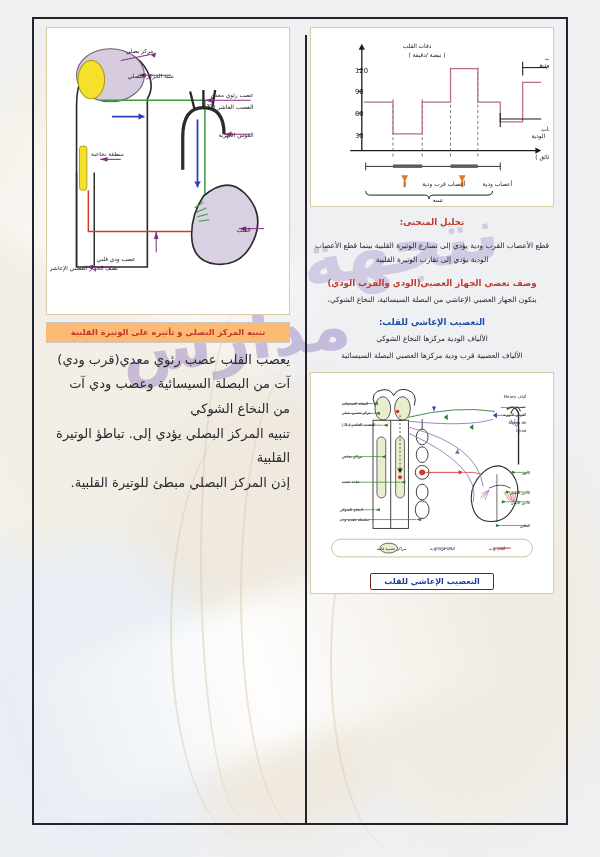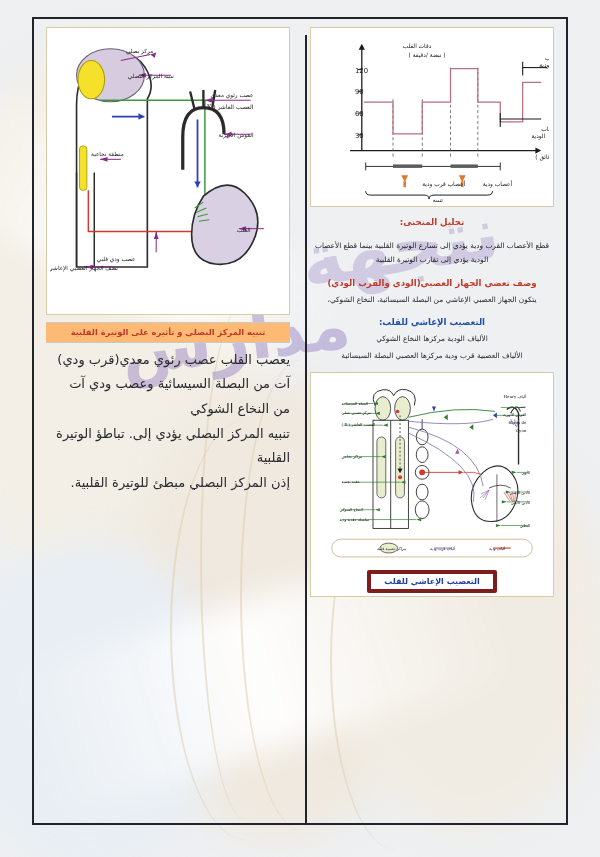--- a/index.html
+++ b/index.html
@@ -57,21 +57,21 @@
   .sec-body{font-size:7.4px;color:#26262c;line-height:1.95;text-align:center;}
   .sec-body p{margin:0 0 2px 0;}
 
   
   .chart-card{background:#fff;border:1px solid #d8cba8;padding:4px;box-sizing:border-box;}
   .chart-wrap{position:relative;width:100%;height:170px;}
   svg.chart{display:block;width:100%;height:100%;}
 
   
   .fig2-card{background:#fff;border:1px solid #d8cba8;padding:3px;box-sizing:border-box;}
-  .fig2-caption{display:inline-block;border:4px solid #7f1d1d;border-radius:2px;
+  .fig2-caption{display:inline-block;border:1px solid #7f1d1d;border-radius:2px;
      padding:3px 13px;color:#1f3fa0;font-weight:bold;font-size:8px;background:#fff;}
   .fig2-cap-wrap{text-align:center;margin-top:6px;}
 
   svg.diagram{display:block;width:100%;}
   .lbl{font-size:3.9px;fill:#1b1b1b;font-family:"DejaVu Sans",sans-serif;}
   .lbl-lat{font-size:4.1px;fill:#1b1b1b;font-family:"DejaVu Serif",serif;}
   .axlbl{font-size:6px;fill:#1b1b1b;}
   .axnum{font-size:7px;fill:#1b1b1b;}
 </style>
 </head>

